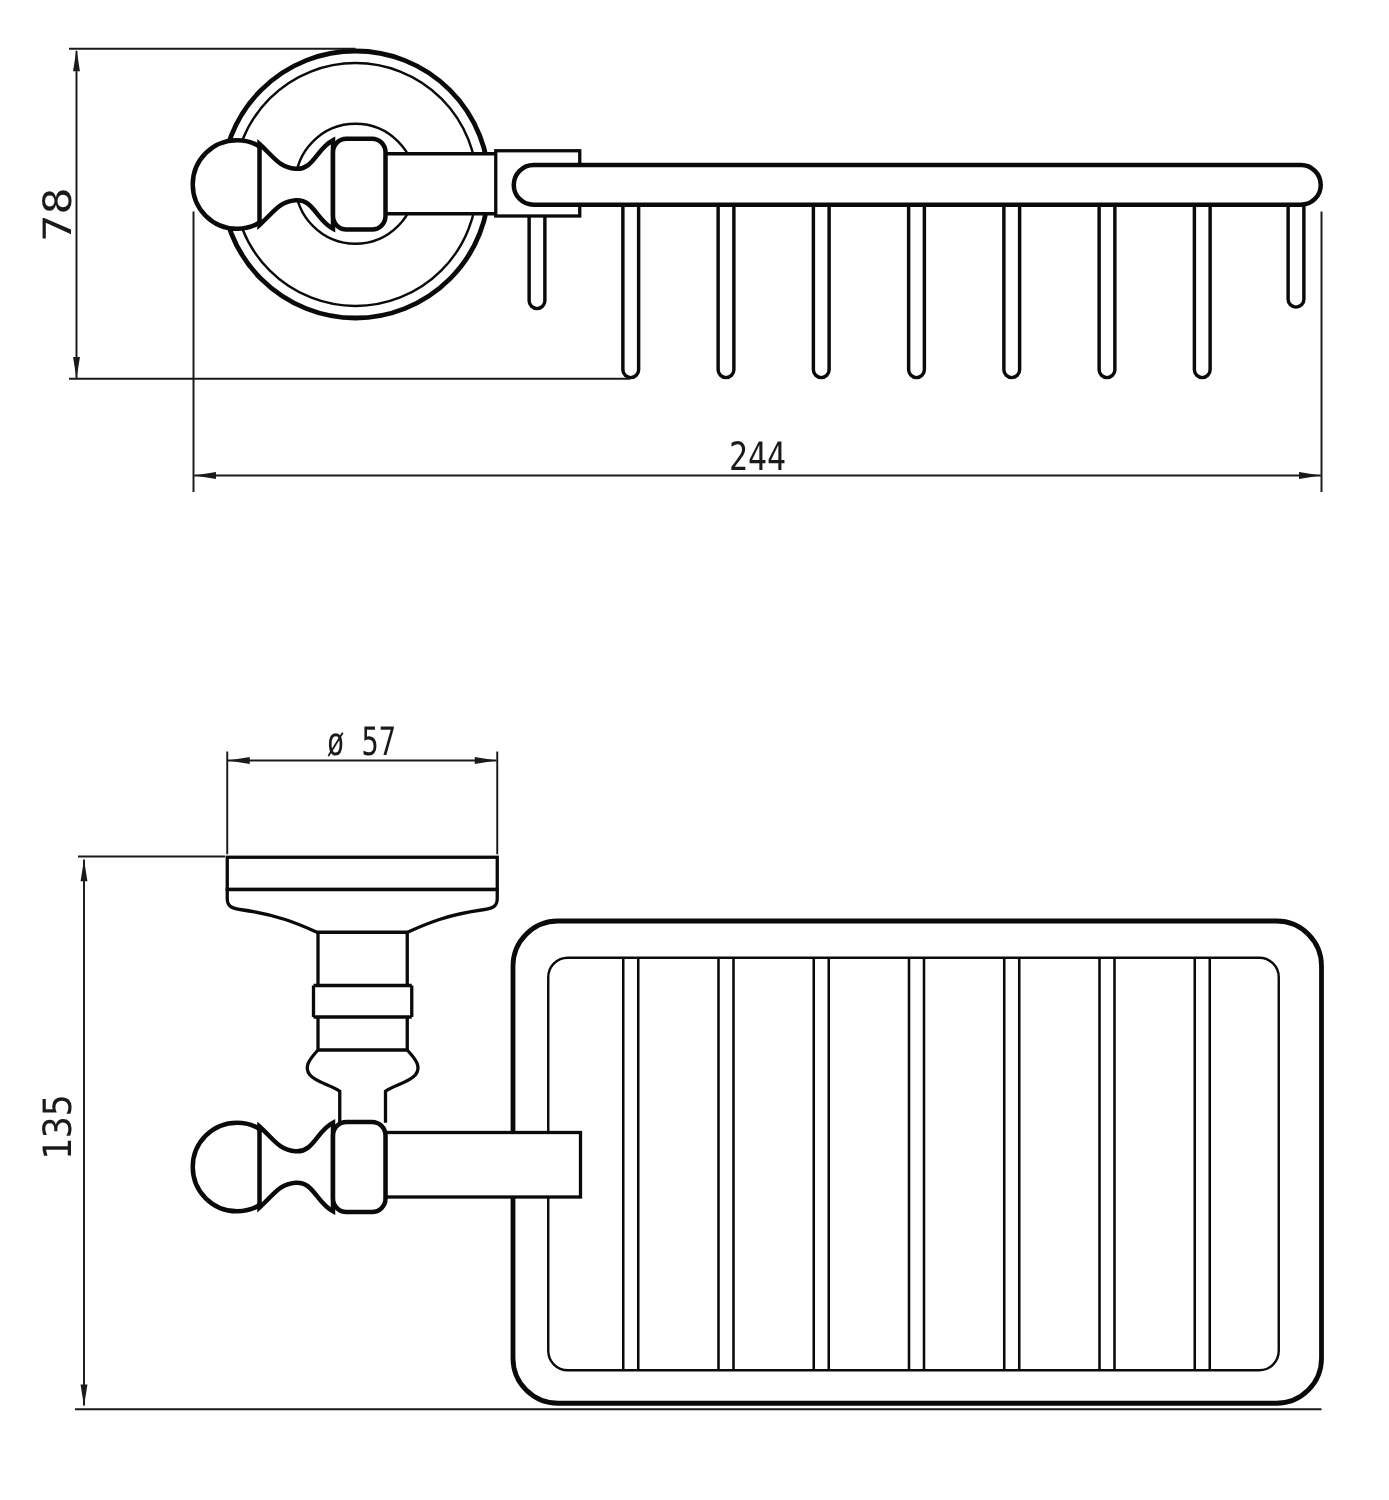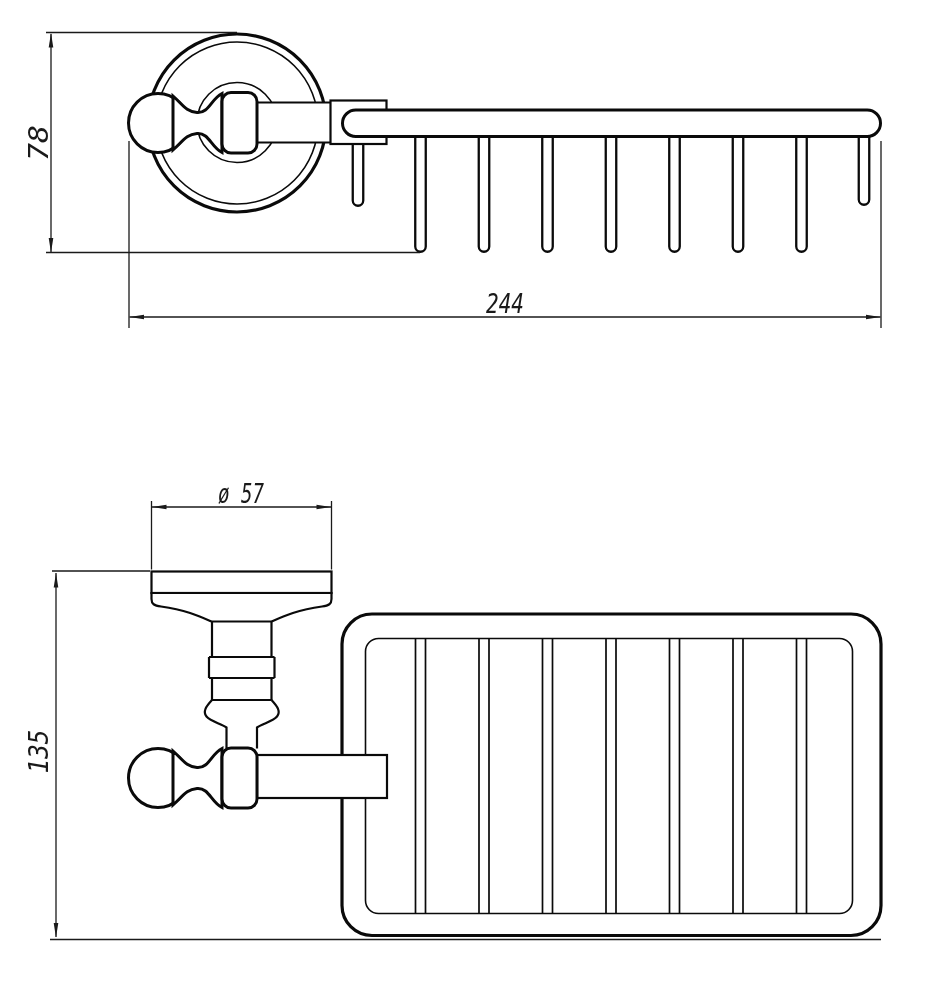--- a/index.html
+++ b/index.html
@@ -1,17 +1,17 @@
 <!DOCTYPE html>
 <html style="--line: #0a0a0a; --dim: #1a1a1a; --bg: #ffffff;"><head>
 <meta charset="utf-8">
 <style>
   :root { --line:#0a0a0a; --dim:#1a1a1a; --bg:#ffffff; }
   html,body { margin:0; padding:0; background:var(--bg); }
-  .stage { width:926px; height:1000px; position:relative; background:var(--bg);font-style:italic; }
+  .stage { width:926px; height:1000px; position:relative; background:var(--bg); }
   svg { display:block; }
   .s-thick   { stroke:var(--line); stroke-width:3;   fill:#fff; }
   .s-thick-n { stroke:var(--line); stroke-width:3.2; fill:none; }
   .s-med     { stroke:var(--line); stroke-width:2.2; fill:none; }
   .s-med-f   { stroke:var(--line); stroke-width:2.2; fill:#fff; }
   .s-thin    { stroke:var(--line); stroke-width:1.6; fill:none; }
   .s-fill    { fill:#fff; stroke:none; }
   .prong     { stroke:var(--line); stroke-width:2.3; fill:none; }
   .wire      { stroke:var(--line); stroke-width:1.7; fill:none; }
   .dim-l     { stroke:var(--dim); stroke-width:1.3; fill:none; }

